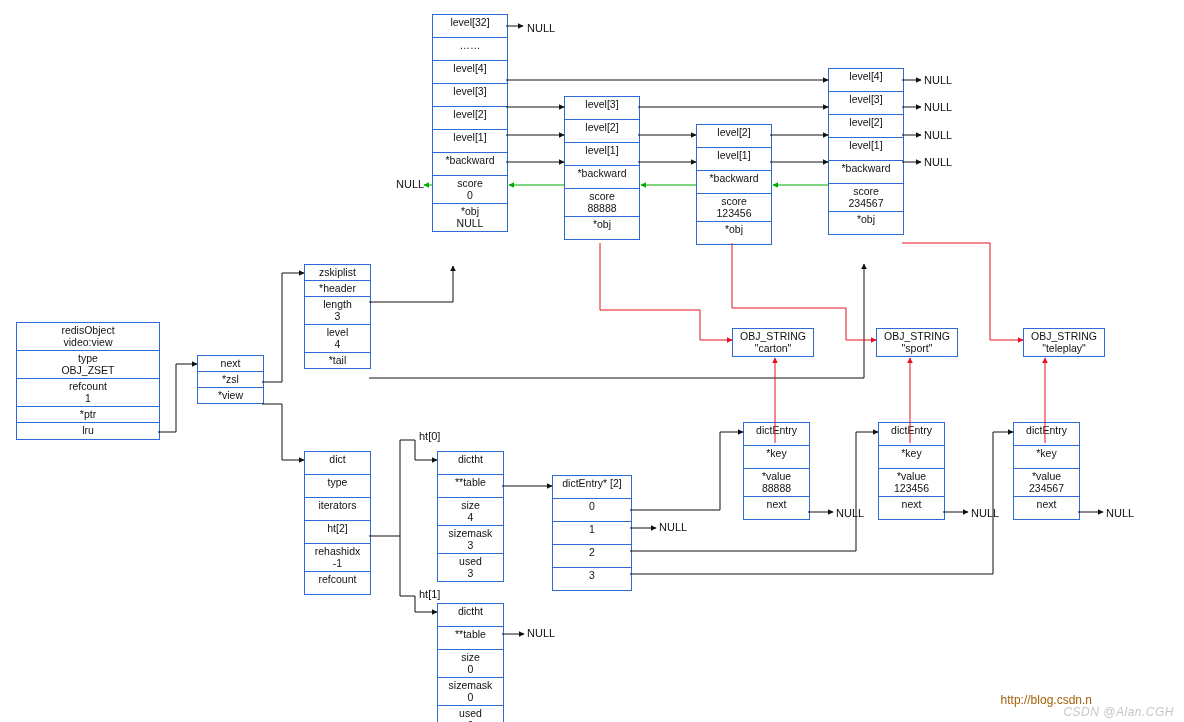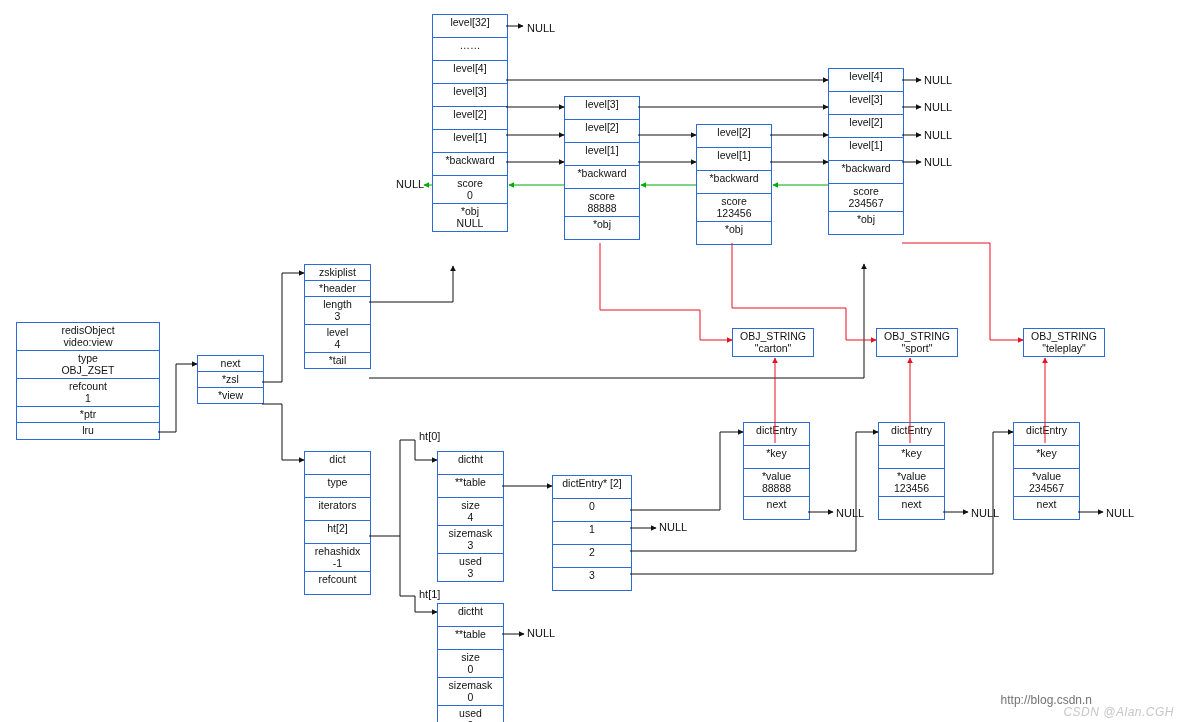--- a/index.html
+++ b/index.html
@@ -3,21 +3,21 @@
 <meta charset="utf-8">
 <style>
   html,body{margin:0;padding:0;font-family:Arial,Helvetica,sans-serif;font-size:10.5px;background:#fff;color:#111}
   .canvas{position:relative;width:1184px;height:722px}
   .box{position:absolute;border:1px solid #2d6cd6;background:#fff}
   .cell{border-bottom:1px solid #2d6cd6;padding:1px 2px 2px 2px;text-align:center;line-height:1.15}
   .cell:last-child{border-bottom:none}
   .null{position:absolute;font-size:11px;color:#111}
   svg{position:absolute;top:0;left:0;pointer-events:none}
   .watermark{position:absolute;right:10px;bottom:3px;color:#c7c7c7;font-size:12px;font-style:italic;letter-spacing:.5px}
-  .watermark2{position:absolute;right:92px;bottom:15px;color:#737373;font-size:12px}
+  .watermark2{position:absolute;right:92px;bottom:15px;color:#a16207;font-size:12px}
 </style>
 </head>
 <body>
 
 <div class="canvas">
 
   <div class="box" id="b-ro" style="left:16px;top:322px;width:142px">
     <div class="cell" style="white-space:pre-line">redisObject
 video:view</div>
     <div class="cell" style="white-space:pre-line">type

